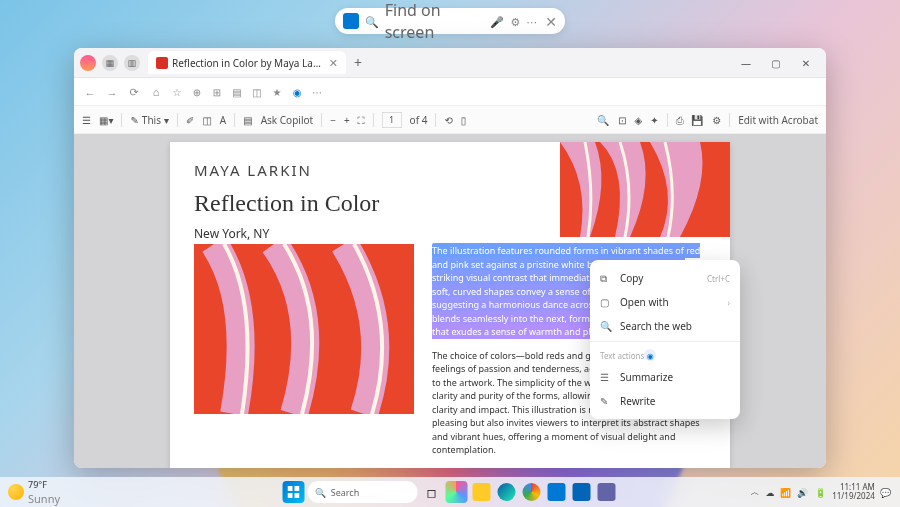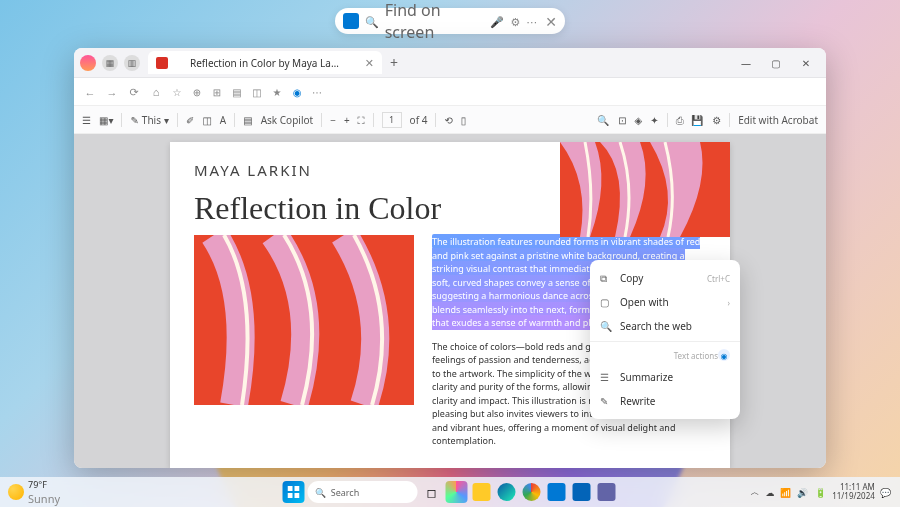--- a/index.html
+++ b/index.html
@@ -13,42 +13,42 @@
 .top-search .mag{color:#666;font-size:11px}
 .top-search .txt{color:#666;font-size:16px;flex:1}
 .top-search .icn{color:#888;font-size:11px;cursor:pointer}
 .top-search .close{color:#888;font-size:14px;cursor:pointer;margin-left:2px}
 
 
 .browser{position:absolute;top:48px;left:74px;width:752px;height:420px;background:#f7f7f9;border-radius:8px;box-shadow:0 8px 32px rgba(0,0,0,0.25);display:flex;flex-direction:column;overflow:hidden}
 .titlebar{height:30px;background:#f3f3f6;display:flex;align-items:center;padding:0 6px;gap:2px;border-bottom:1px solid #e5e5e8}
 .titlebar .tb-icons{display:flex;gap:6px;align-items:center}
 .titlebar .tb-i{width:16px;height:16px;border-radius:50%;background:#ddd;font-size:9px;display:flex;align-items:center;justify-content:center;color:#666}
-.titlebar .tab{display:flex;align-items:center;background:#fff;border-radius:6px 6px 0 0;padding:4px 8px;gap:22px;font-size:10px;color:#333;margin-left:6px}
+.titlebar .tab{display:flex;align-items:center;background:#fff;border-radius:6px 6px 0 0;padding:4px 8px;gap:4px;font-size:10px;color:#333;margin-left:6px}
 .titlebar .tab .pdf-i{width:12px;height:12px;background:#d93025;border-radius:2px}
 .titlebar .tab .x{color:#888;font-size:11px;margin-left:4px}
 .titlebar .plus{color:#666;font-size:14px;margin-left:6px}
 .titlebar .spacer{flex:1}
 .titlebar .win-btn{width:28px;height:28px;display:flex;align-items:center;justify-content:center;font-size:10px;color:#555}
 
 .addrbar{height:28px;background:#fff;display:flex;align-items:center;padding:0 8px;gap:6px;border-bottom:1px solid #eee}
 .addrbar .nav-i{font-size:11px;color:#888;width:16px;text-align:center}
 .addrbar .url{flex:1;font-size:10px;color:#666}
 .addrbar .ab-i{font-size:10px;color:#888;width:14px;text-align:center}
 
 .pdftoolbar{height:28px;background:#fbfbfc;display:flex;align-items:center;padding:0 8px;gap:8px;font-size:10px;color:#555;border-bottom:1px solid #eee}
 .pdftoolbar .sep{width:1px;height:14px;background:#ddd}
 .pdftoolbar .tbtn{display:flex;align-items:center;gap:3px;cursor:pointer}
 .pdftoolbar .pgnum{width:20px;height:16px;border:1px solid #ddd;text-align:center;font-size:9px;line-height:14px}
 .pdftoolbar .spacer{flex:1}
 
 .pdfview{flex:1;background:#d4d4d6;display:flex;justify-content:center;padding:8px 0 0;overflow:hidden}
 .page{width:560px;background:#fff;padding:18px 24px;position:relative;box-shadow:0 2px 6px rgba(0,0,0,0.15)}
 .author{font-size:15px;letter-spacing:2px;color:#444;margin-bottom:10px}
-.title{font-family:Georgia,serif;font-size:32px;color:#333;margin-bottom:8px;display:inline-block;background:#fff}
+.title{font-family:Georgia,serif;font-size:24px;color:#333;margin-bottom:8px;display:inline-block;background:#fff}
 .loc{font-size:12px;color:#333;margin-bottom:2px}
 .dates{font-size:10px;color:#555;margin-bottom:12px}
 .cols{display:flex;gap:18px}
 .col-l{width:220px}
 .col-r{flex:1;font-size:9px;line-height:1.5;color:#333}
 .sel{background:linear-gradient(90deg,#6b9fff,#b68fff);color:#fff;padding:1px 0;border-radius:2px;display:inline}
 .para2{margin-top:10px}
 
 
 .art-top{position:absolute;right:0;top:0;width:170px;height:95px;overflow:hidden}
@@ -56,21 +56,21 @@
 .art-left{width:220px;height:170px;overflow:hidden}
 .art-left svg{width:100%;height:100%}
 
 
 .ctx{position:absolute;top:260px;left:590px;width:150px;background:#fff;border-radius:8px;box-shadow:0 8px 24px rgba(0,0,0,0.2);padding:6px 0;font-size:10px;z-index:20}
 .ctx .item{display:flex;align-items:center;padding:5px 10px;gap:8px;color:#333;cursor:pointer}
 .ctx .item .ico{width:12px;font-size:10px;color:#666}
 .ctx .item .lbl{flex:1}
 .ctx .item .kbd{font-size:8px;color:#aaa}
 .ctx .item .chev{font-size:8px;color:#aaa}
-.ctx .hdr{padding:4px 10px;font-size:8px;color:#aaa;display:flex;justify-content:flex-end;align-items:center}
+.ctx .hdr{padding:4px 10px;font-size:8px;color:#aaa;display:flex;justify-content:flex-start;align-items:center}
 .ctx .hdr .badge{width:12px;height:12px;border-radius:50%;background:#e8f0ff;color:#0078d4;font-size:8px;display:flex;align-items:center;justify-content:center}
 .ctx .div{height:1px;background:#eee;margin:3px 0}
 
 
 .taskbar{position:absolute;bottom:0;left:0;right:0;height:30px;background:rgba(240,244,250,0.85);backdrop-filter:blur(10px);display:flex;align-items:center;padding:0 8px;gap:6px}
 .taskbar .weather{display:flex;align-items:center;gap:4px;font-size:9px;color:#333}
 .taskbar .wicon{width:16px;height:16px;background:radial-gradient(circle at 30% 30%,#ffd54f,#ffb300);border-radius:50%}
 .taskbar .center{position:absolute;left:50%;transform:translateX(-50%);display:flex;gap:3px;align-items:center}
 .taskbar .tb-ico{width:22px;height:22px;border-radius:4px;display:flex;align-items:center;justify-content:center;font-size:12px}
 .taskbar .start{background:linear-gradient(135deg,#0078d4,#00bcf2)}
@@ -172,20 +172,21 @@
     <div class="page">
       <div class="art-top">
         <svg viewBox="0 0 170 95">
             <rect width="170" height="95" fill="#e89fc4"></rect>
             <path d="M0,0 Q30,40 20,95 L0,95 Z M40,0 Q70,30 55,95 L30,95 Q50,40 35,0 Z M90,0 Q120,50 100,95 L70,95 Q95,40 80,0 Z M140,0 L170,0 L170,95 L120,95 Q150,40 140,0 Z" fill="#e8452b"></path>
             <path d="M25,0 Q35,50 28,95 M60,0 Q75,45 65,95 M105,0 Q118,50 108,95" stroke="#fff6e8" stroke-width="3" fill="none"></path>
           </svg>
       </div>
       <div class="author">MAYA LARKIN</div>
       <div class="title">Reflection in Color</div>
+      <div class="loc">New York, NY</div>
       <div class="cols">
         <div class="col-l">
           <div class="art-left">
             <svg viewBox="0 0 220 170">
                 <rect width="220" height="170" fill="#e8452b"></rect>
                 <path d="M20,0 Q60,60 40,170 M80,0 Q130,70 100,170 M150,0 Q200,80 170,170" stroke="#e89fc4" stroke-width="28" fill="none"></path>
                 <path d="M30,0 Q65,60 48,170 M90,0 Q135,70 108,170 M160,0 Q205,80 178,170" stroke="#fff6e8" stroke-width="4" fill="none"></path>
               </svg>
           </div>
         </div>

